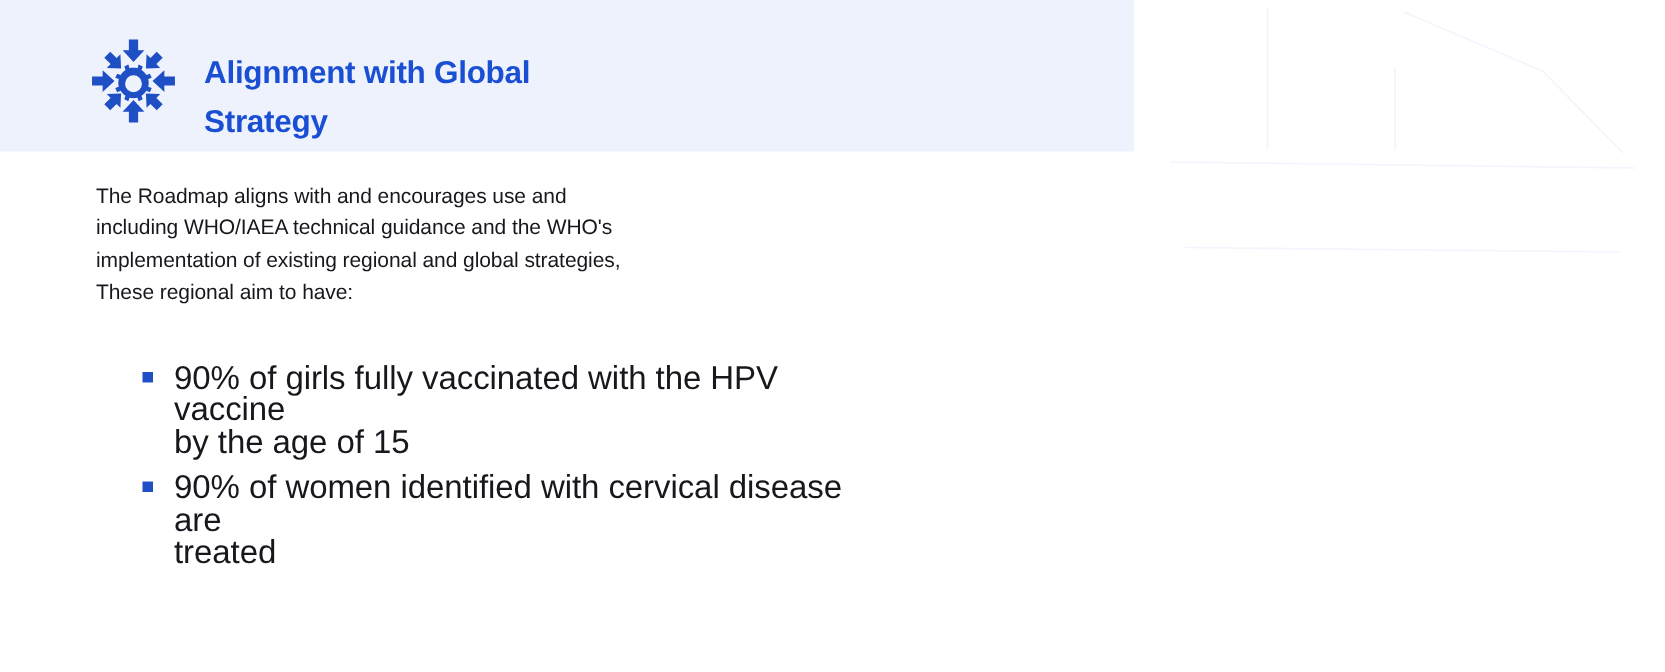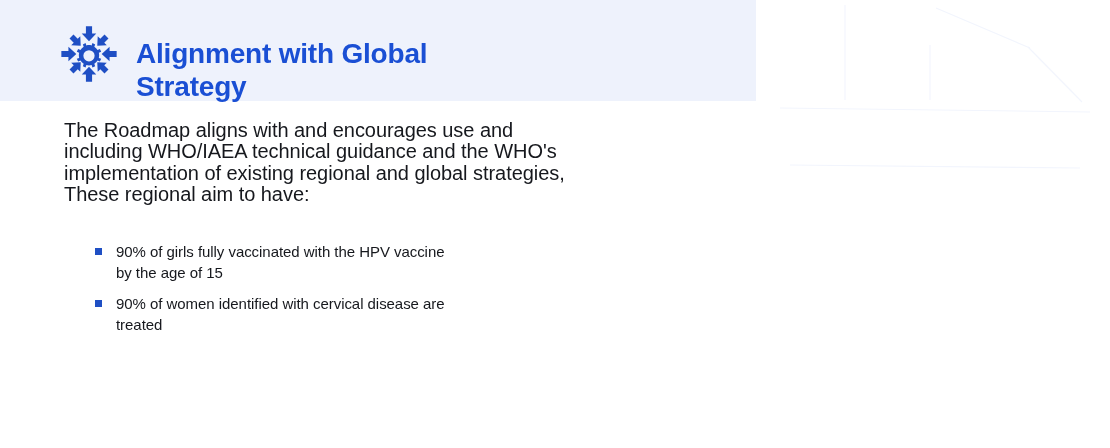--- a/index.html
+++ b/index.html
@@ -54,38 +54,38 @@
     height: 58px;
     display: block;
   }
 
   #header-title {
     position: absolute;
     left: 136px;
     top: 18px;
     width: 540px;
     color: #1a4fd4;
-    font-size: 28px;
+    font-size: 21px;
     line-height: 33px;
     font-weight: bold;
     letter-spacing: -0.2px;
   }
   #header-title .tline {
     display: block;
     white-space: pre;
   }
 
   
   #body-paragraph {
     position: absolute;
     left: 64px;
     top: 120px;
     width: 500px;
     color: #16181d;
-    font-size: 20px;
+    font-size: 14px;
     line-height: 21.4px;
     font-weight: 400;
     letter-spacing: -0.05px;
   }
   #body-paragraph .pline {
     display: block;
     white-space: pre;
   }
 
   
@@ -96,21 +96,21 @@
     width: 470px;
     margin: 0;
     padding: 0;
     list-style: none;
   }
   .bullet-item {
     position: relative;
     padding-left: 21px;
     margin-bottom: 9px;
     color: #16181d;
-    font-size: 15px;
+    font-size: 22px;
     line-height: 21.4px;
     letter-spacing: -0.05px;
   }
   .bullet-item:last-child { margin-bottom: 12px; }
 
   .bullet-marker {
     position: absolute;
     left: 0px;
     top: 7px;
     width: 7px;

